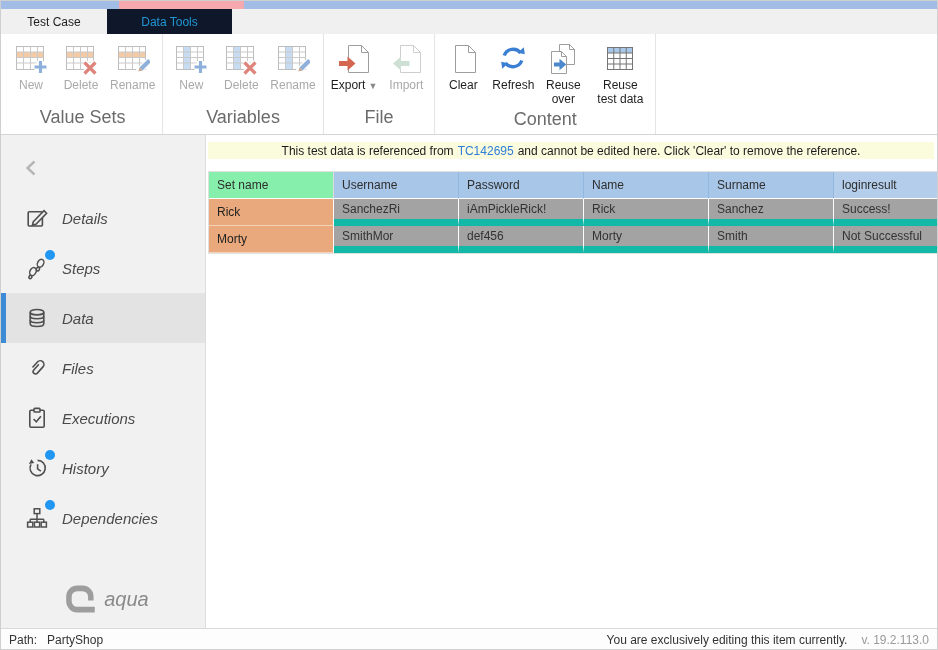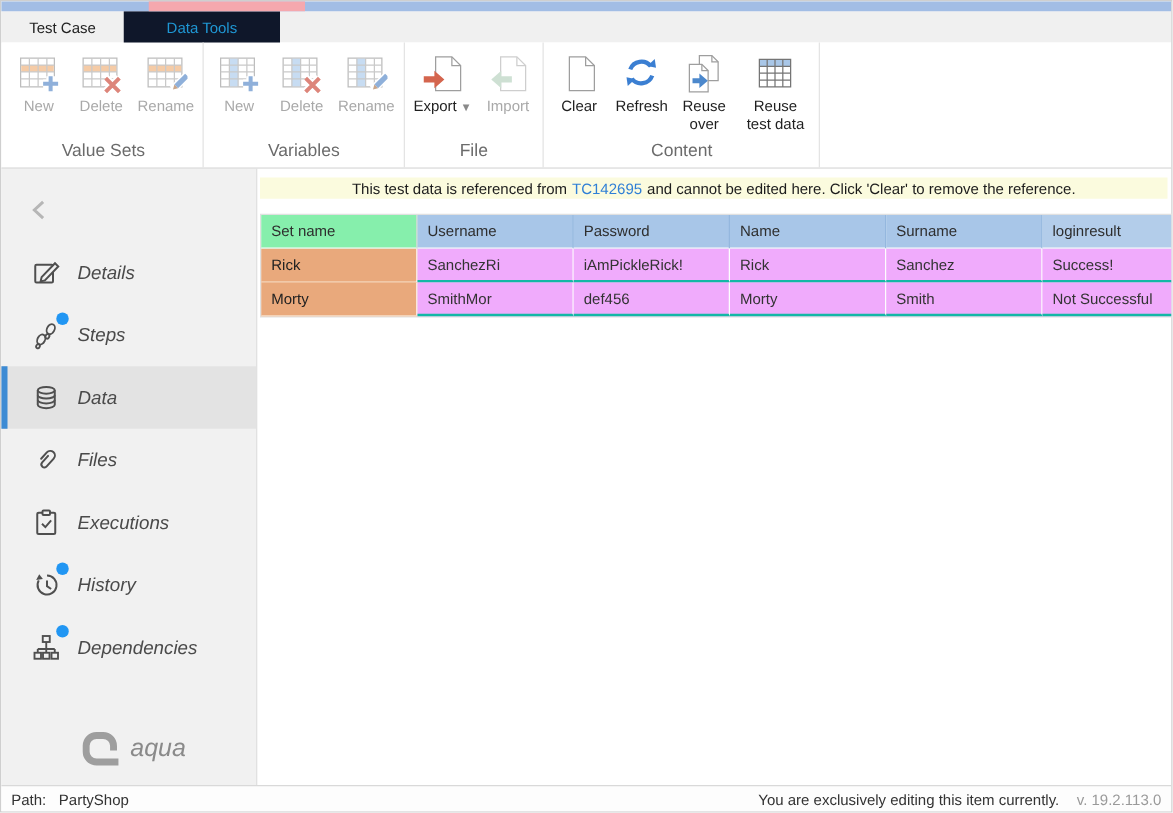--- a/index.html
+++ b/index.html
@@ -7,33 +7,33 @@
   .app {
     width:938px; height:650px; position:relative; background:#fff;
     font-family:"Liberation Sans","DejaVu Sans",sans-serif; overflow:hidden;
     border:1px solid #cfcfcf;
   }
   
   .topstrip { height:8px; background:#a2bde5; position:relative; }
   .topstrip .pink { position:absolute; left:118px; width:125px; top:0; height:8px; background:#f5a8ae; }
   .tabrow { height:25px; background:#f0f0f0; display:flex; }
   .tab { display:flex; align-items:center; justify-content:center; font-size:12px; color:#222; cursor:pointer; }
-  .tab.testcase { width:98px; }
+  .tab.testcase { width:106px; }
   .tab.datatools { width:125px; background:#0f172a; color:#1f97d4; }
   
   .ribbon { height:101px; background:#fff; border-bottom:1px solid #d4d4d4; display:flex; padding-left:2px; }
   .rgroup { display:flex; flex-direction:column; align-items:center; padding:0 3px; border-right:1px solid #e4e4e4; }
   .ritems { display:flex; flex:1; align-items:flex-start; padding-top:8px; }
   .ritem { display:flex; flex-direction:column; align-items:center; margin:0 4px; min-width:42px; cursor:pointer; }
   .ritem svg.ric { width:34px; height:34px; }
   .rlabel { font-size:12px; color:#1f1f1f; text-align:center; line-height:1.2; margin-top:2px; max-width:62px; }
   .ritem.disabled { cursor:default; }
   .ritem.disabled .rlabel { color:#a9a9a9; }
   .caret { font-size:9px; color:#8a8a8a; margin-left:3px; }
-  .rgroup-label { font-size:14px; color:#6b6b6b; padding:2px 6px 6px; white-space:nowrap; }
+  .rgroup-label { font-size:18px; color:#6b6b6b; padding:2px 6px 6px; white-space:nowrap; }
   
   .bodyrow { display:flex; height:493px; }
   .sidebar { width:205px; background:#f1f1f1; border-right:1px solid #dcdcdc; position:relative; flex:none;font-style:italic; }
   .back { position:absolute; top:24px; left:22px; width:18px; height:18px; cursor:pointer; }
   .nav { position:absolute; top:58px; left:0; right:0; }
   .nitem { height:50px; display:flex; align-items:center; position:relative; cursor:pointer; }
   .nitem .iconwrap { width:24px; height:24px; margin-left:24px; position:relative; flex:none; }
   .nitem .iconwrap svg { width:24px; height:24px; }
   .nitem .nlabel { margin-left:13px; font-size:15px; color:#4a4a4a; }
   .nitem.selected { background:#e3e3e3; }
@@ -43,21 +43,21 @@
   .logo svg { width:34px; height:30px; }
   .logo-text { font-size:20px; color:#8a8a8a; }
   
   .main { flex:1; position:relative; background:#fff; }
   .notif { margin:7px 3px 0 2px; height:17px; background:#fbfbde; display:flex; align-items:center; justify-content:center; font-size:12px; color:#1c1c1c; }
   .notif .link { color:#2f7fd6; margin:0 4px; cursor:pointer; }
   .dtable { position:absolute; top:36px; left:2px; display:grid; grid-template-columns:repeat(6,125px); border:1px solid #e0e0e0; background:#fff; }
   .hcell { height:27px; background:#a8c6e8; border-right:1px solid #94b7de; border-bottom:1px solid #fdfdfd; font-size:12px; color:#2e2e2e; display:flex; align-items:center; padding-left:8px; cursor:default; }
   .hcell.first { background:#86efac; border-right:1px solid #dadada; }
   .hcell.last { border-right:none; background:#b3cdea; }
-  .cell { height:27px; background:#f0abfc; border-right:1px solid #fdfdfd; border-bottom:2px solid #14b8a6; font-size:12px; color:#333; display:flex; align-items:center; padding-left:8px; }
+  .cell { height:27px; background:#a3a3a3; border-right:1px solid #fdfdfd; border-bottom:7px solid #14b8a6; font-size:12px; color:#333; display:flex; align-items:center; padding-left:8px; }
   .cell.last { border-right:none; }
   .cell.setname { background:#e9a97c; color:#222; border-bottom:1px solid #f4d3b8; }
   
   .statusbar { height:23px; border-top:1px solid #d9d9d9; background:#fdfdfd; display:flex; align-items:center; font-size:12px; color:#333; padding:0 8px; }
   .statusbar .pathlabel { margin-right:10px; }
   .statusbar .spacer { flex:1; }
   .statusbar .version { color:#9a9a9a; margin-left:14px; }
   .defs { position:absolute; width:0; height:0; overflow:hidden; }
 </style>
 </head>

